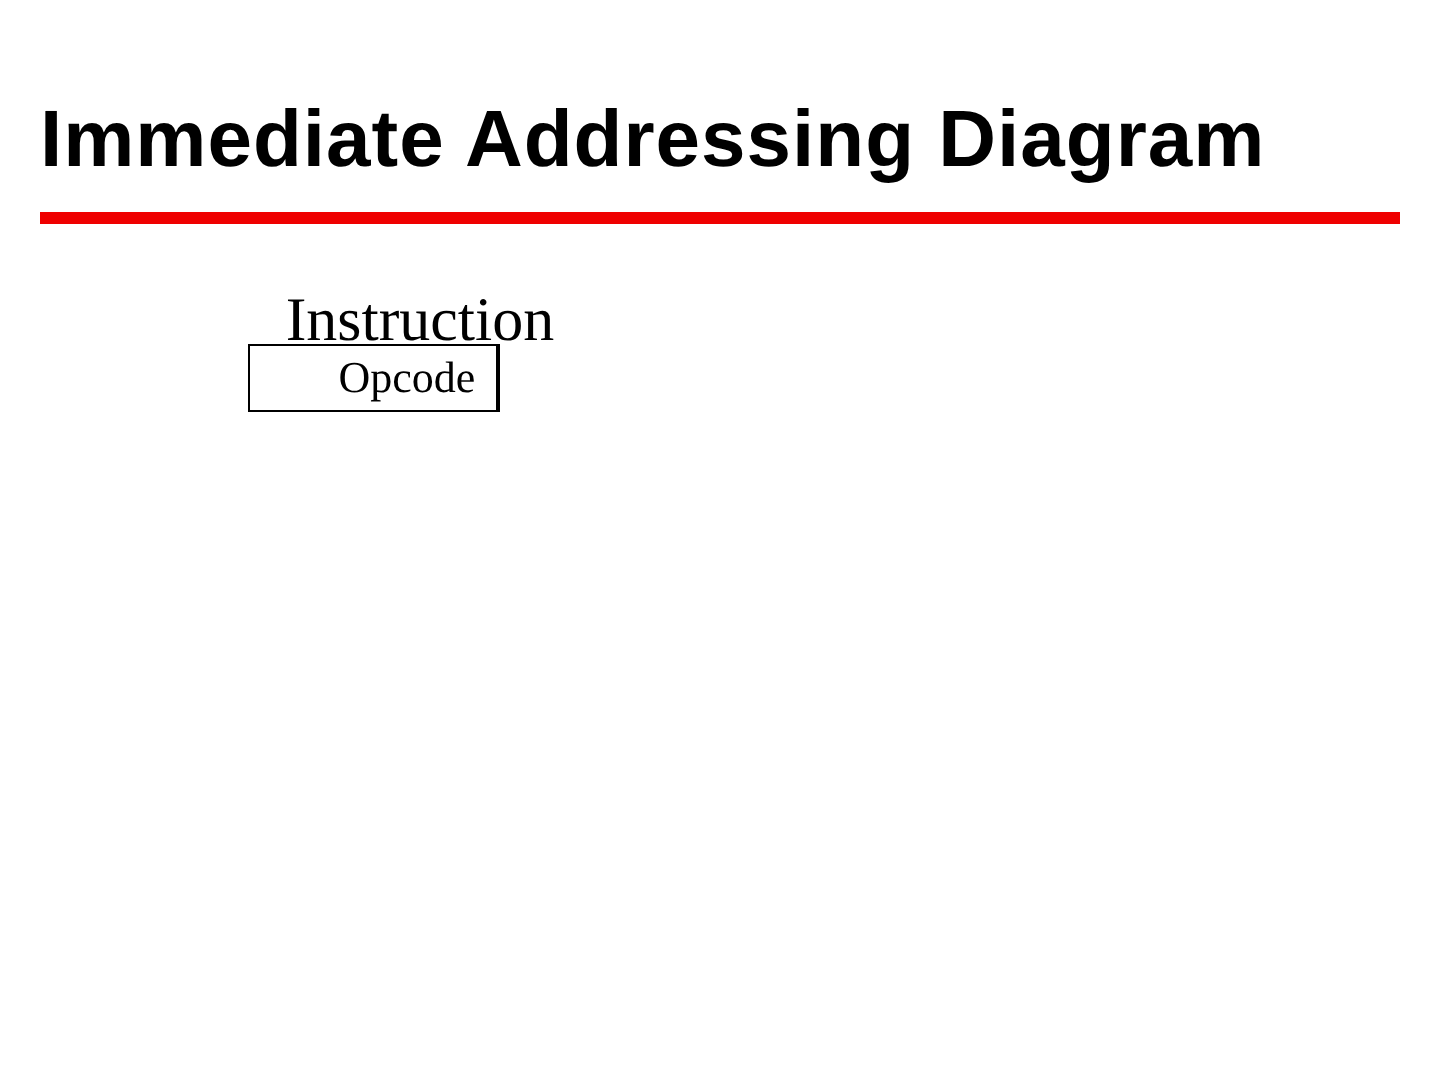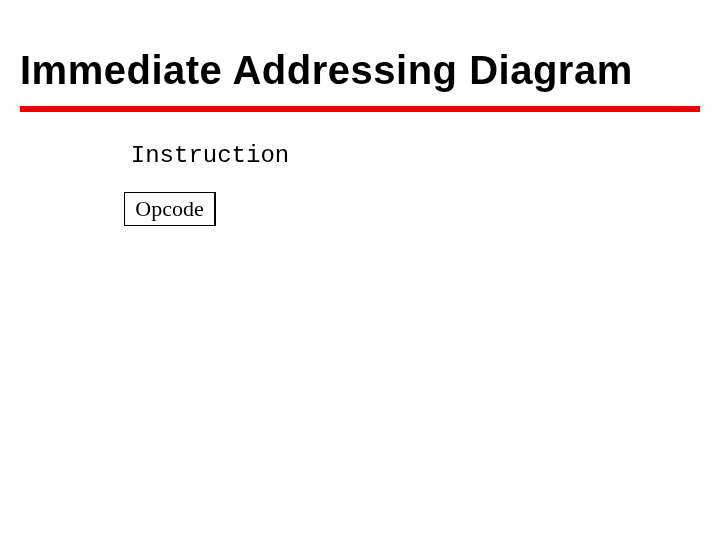--- a/index.html
+++ b/index.html
@@ -33,35 +33,35 @@
     width: 680px;
     height: 6px;
     background: #ef0000;
   }
   .instr-label {
     position: absolute;
     top: 142px;
     left: 0;
     width: 580px;
     text-align: center;
-    font-size: 24px;
-    font-family: Liberation Mono, monospace;
+    font-size: 31px;
   }
   .instr-label > span {
     display: inline-block;
     transform: translateX(-80px);
   }
   .box {
     position: absolute;
-    top: 192px;
+    top: 172px;
     left: 124px;
     height: 34px;
     border: 1.5px solid #000;
     display: flex;
     box-sizing: border-box;
+    padding-left: 34px;
   }
   .cell {
     display: flex;
     align-items: center;
     justify-content: center;
     font-size: 22px;
     box-sizing: border-box;
   }
   .opcode {
     width: 90px;

